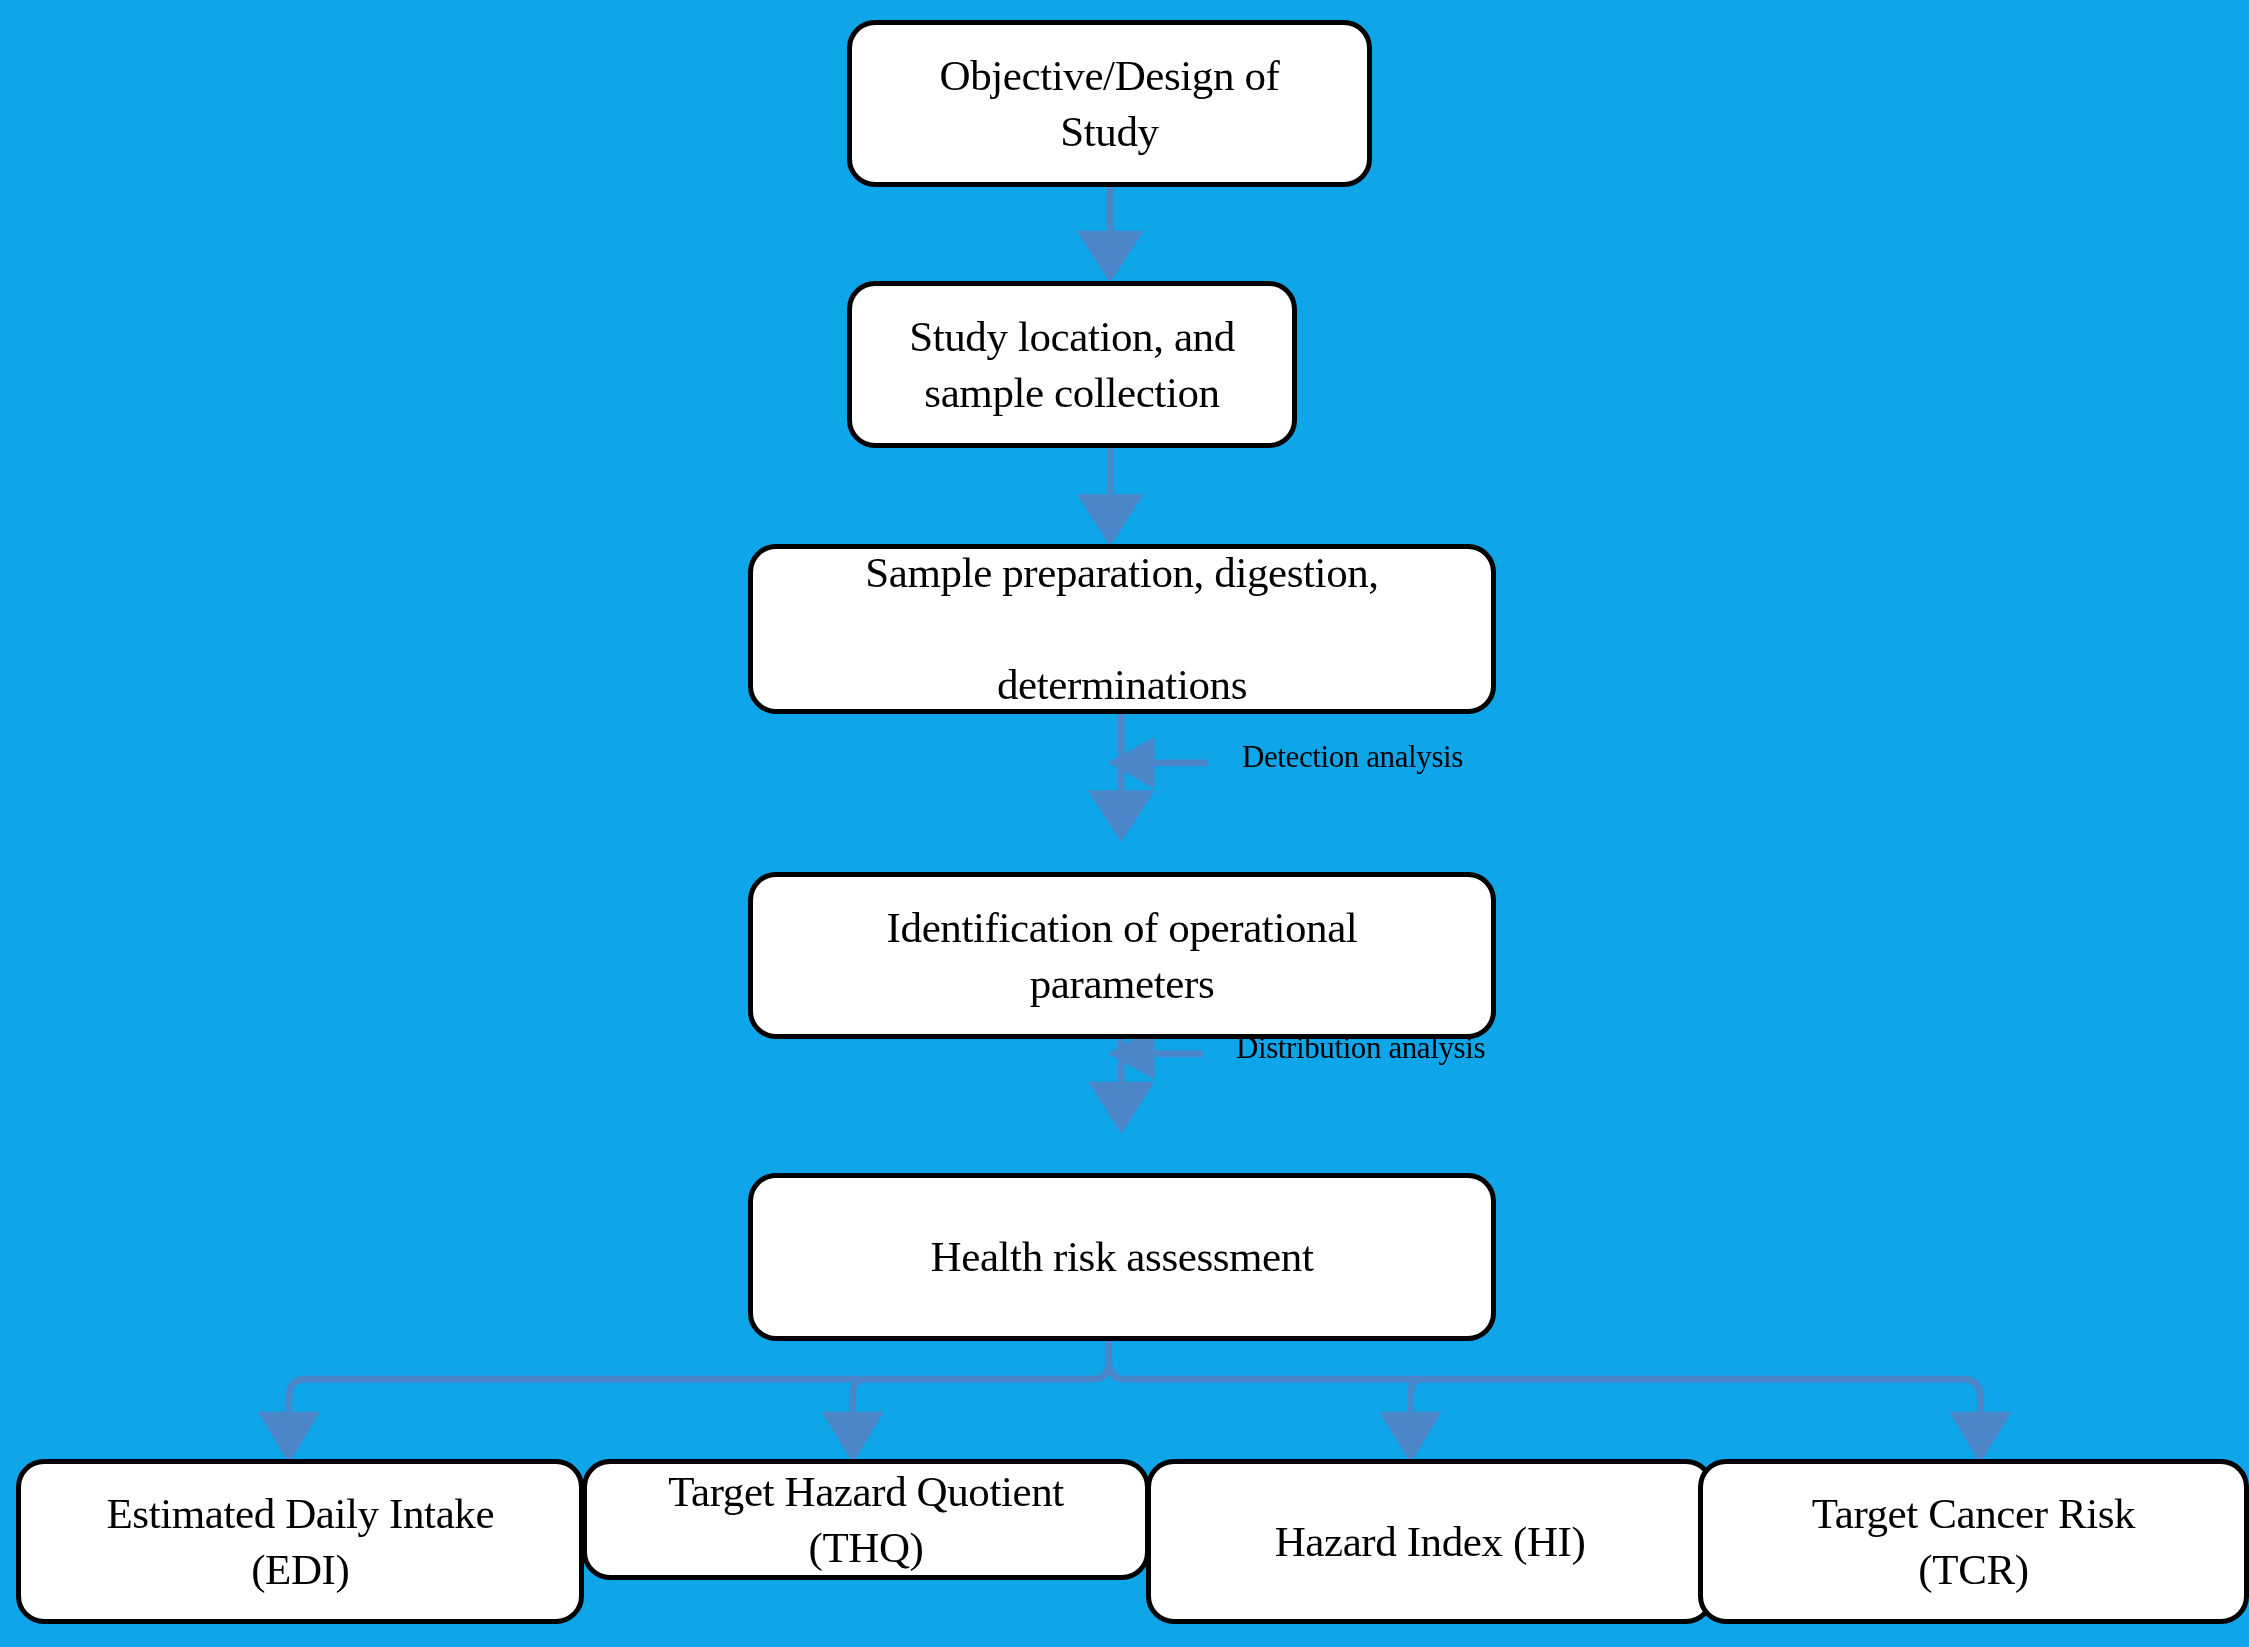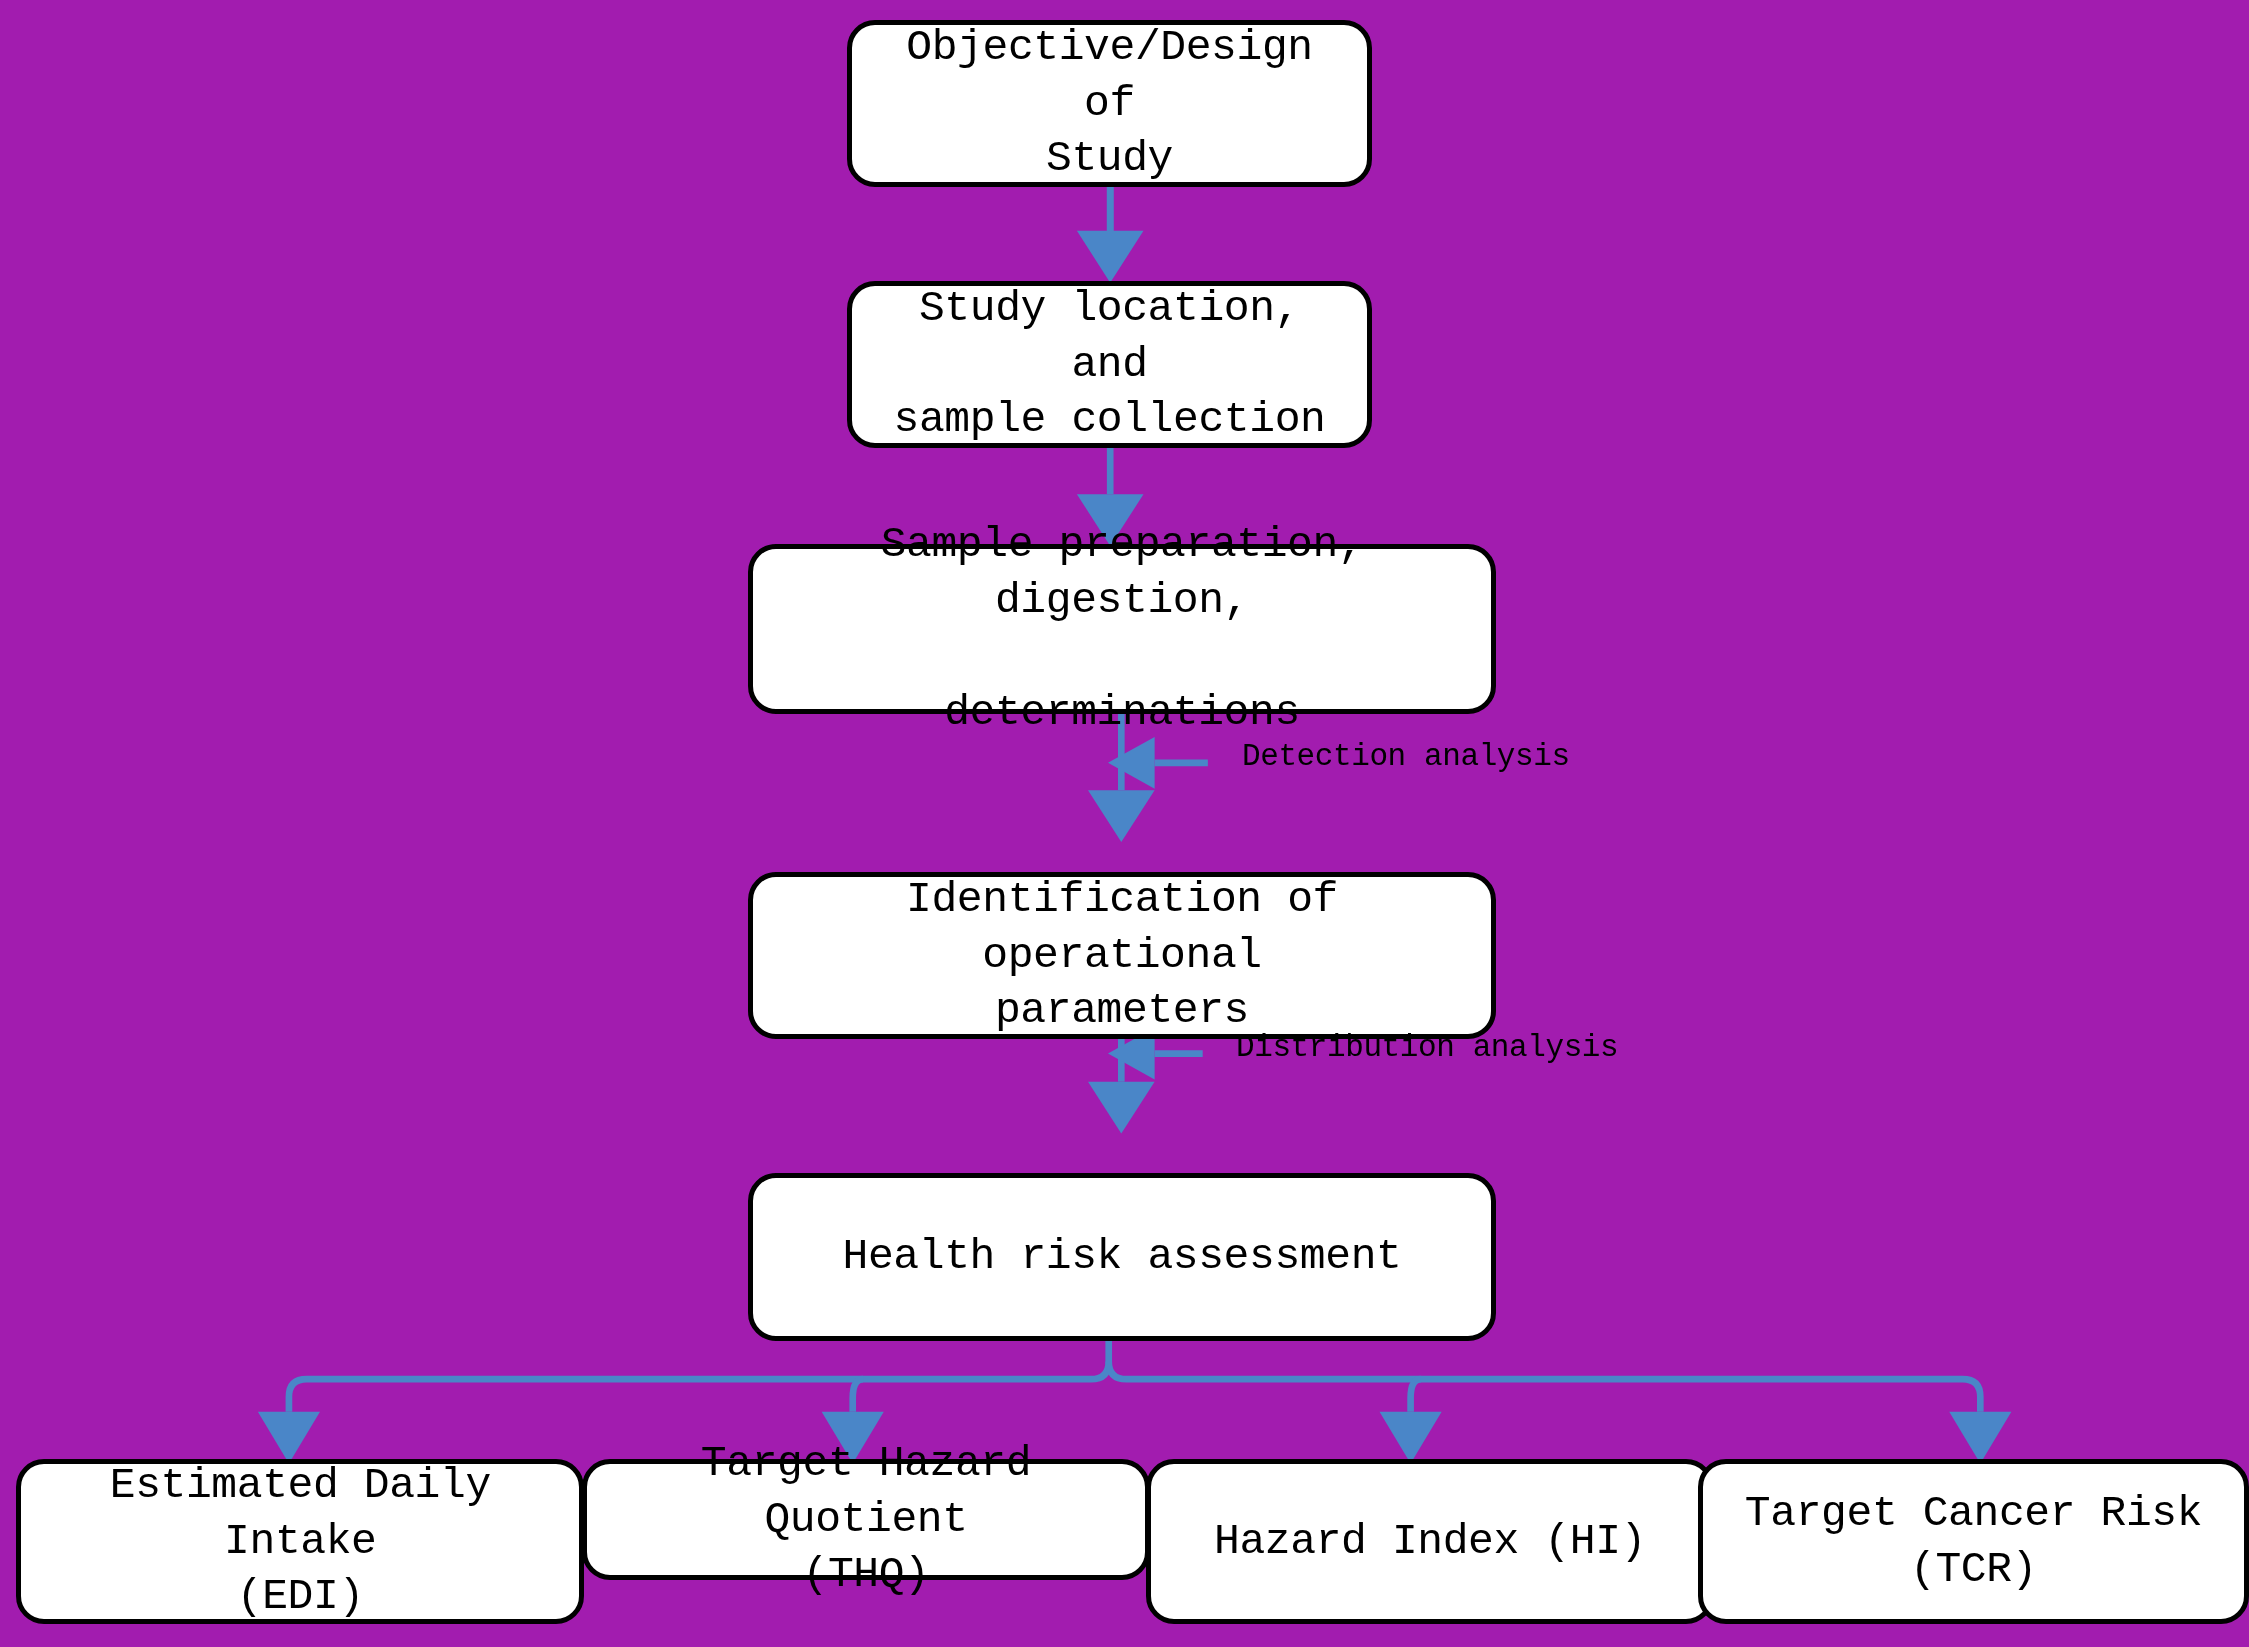--- a/index.html
+++ b/index.html
@@ -4,23 +4,23 @@
 <style>
   html, body {
     margin: 0;
     padding: 0;
     background: #ffffff;
   }
   #canvas {
     position: relative;
     width: 2250px;
     height: 1647px;
-    background: #a21caf;
+    background: #0ea5e9;
     overflow: hidden;
-    font-family: Liberation Mono, monospace;
+    font-family: Liberation Serif, serif;
   }
   .node {
     position: absolute;
     box-sizing: border-box;
     background: #ffffff;
     border: 5.2px solid #000000;
     border-radius: 28px;
     display: flex;
     align-items: center;
     justify-content: center;
@@ -98,21 +98,21 @@
     </g>
   </svg>
 
   <div class="node" style="left:847px; top:20px; width:525px; height:167px;">
     <span class="txt">
       <span>Objective/Design of</span><br>
       <span>Study</span>
     </span>
   </div>
 
-  <div class="node" style="left:847px; top:281px; width:525px; height:167px;">
+  <div class="node" style="left:847px; top:281px; width:450px; height:167px;">
     <span class="txt">
       <span>Study location, and</span><br>
       <span>sample collection</span>
     </span>
   </div>
 
   <div class="node" style="left:748px; top:544px; width:748px; height:170px;">
     <span class="txt">
       <span>Sample preparation, digestion,</span><br>
       <br>

